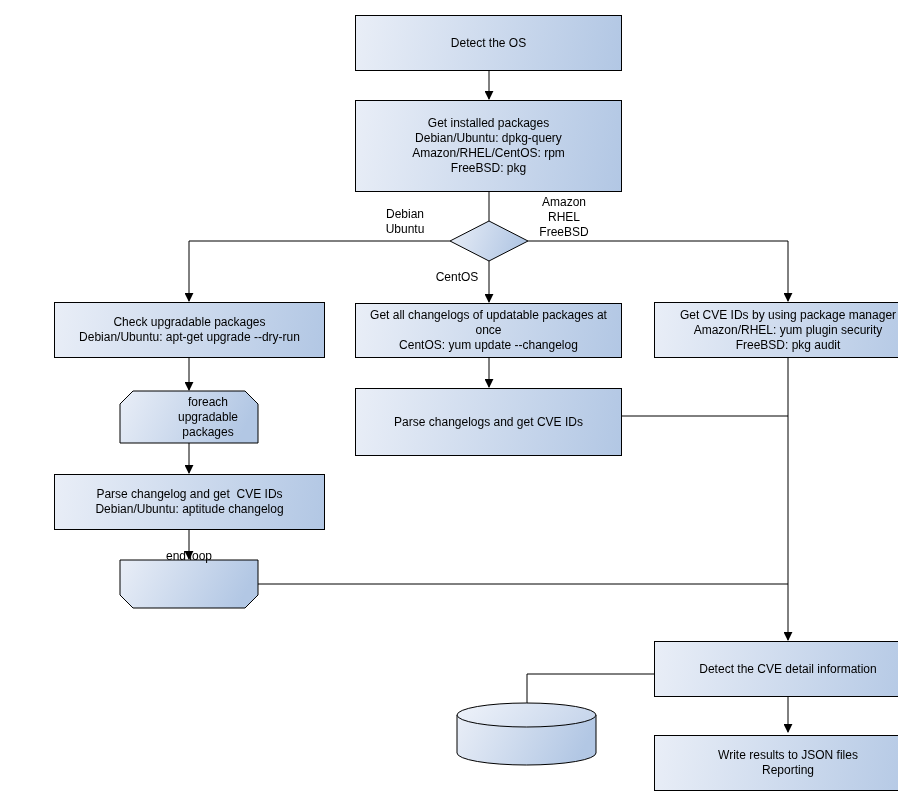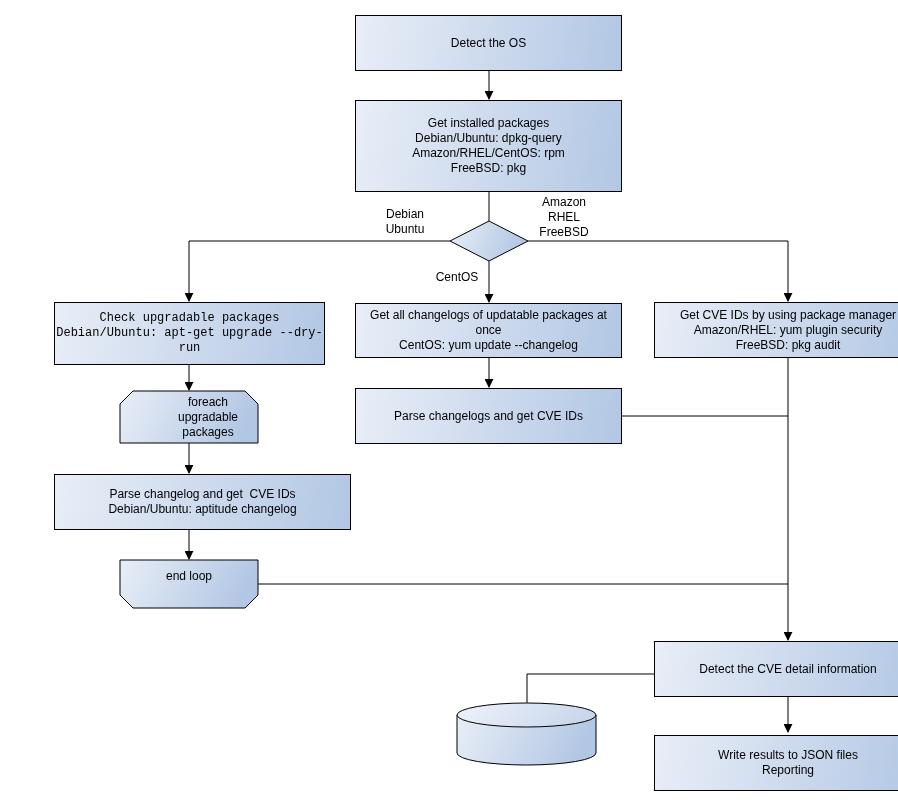--- a/index.html
+++ b/index.html
@@ -21,30 +21,30 @@
     text-align:center;white-space:pre-wrap;
   }
   .label{
     position:absolute;box-sizing:border-box;
     display:flex;align-items:center;justify-content:center;
     text-align:center;white-space:pre-wrap;
   }
   
   .n-detect{left:315px;top:15px;width:267px;height:56px;}
   .n-installed{left:315px;top:100px;width:267px;height:92px;}
-  .n-checkupg{left:14px;top:302px;width:271px;height:63px;font-family:Liberation Mono, monospace;}
-  .n-parsechg-l{left:14px;top:474px;width:297px;height:56px;}
+  .n-checkupg{left:14px;top:302px;width:271px;height:56px;}
+  .n-parsechg-l{left:14px;top:474px;width:271px;height:56px;}
   .n-getchangelogs{left:315px;top:303px;width:267px;height:55px;}
-  .n-parsechangelogs{left:315px;top:388px;width:267px;height:56px;}
+  .n-parsechangelogs{left:315px;top:388px;width:267px;height:68px;}
   .n-getcve{left:614px;top:302px;width:268px;height:56px;}
   .n-select{left:614px;top:641px;width:268px;height:56px;}
   .n-write{left:614px;top:735px;width:268px;height:56px;}
   
   .l-foreach{left:80px;top:391px;width:138px;height:52px;padding-left:38px;}
-  .l-endloop{left:80px;top:560px;width:138px;height:32px;}
+  .l-endloop{left:80px;top:540px;width:138px;height:32px;}
   .l-cvedb{left:417px;top:712px;width:139px;height:50px;}
   
   .l-debian{left:330px;top:205px;width:70px;height:34px;}
   .l-amazon{left:492px;top:192px;width:64px;height:50px;}
   .l-centos{left:384px;top:268px;width:66px;height:18px;}
 </style>
 </head>
 <body>
 
 <div id="canvas">

